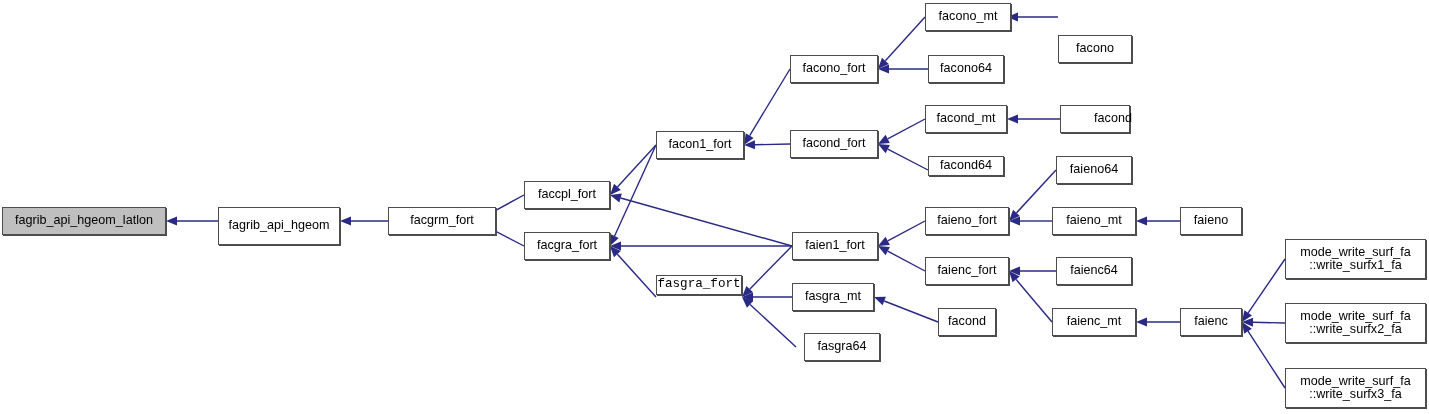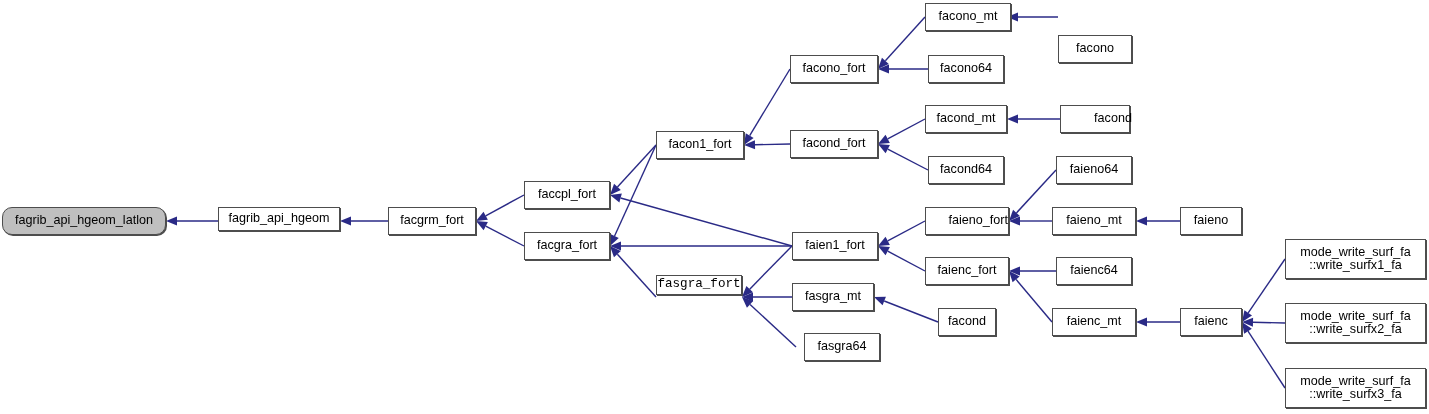--- a/index.html
+++ b/index.html
@@ -175,35 +175,35 @@
       <g>
         <line x1="938" y1="322" x2="884.2460308442758" y2="301.00235579854524" stroke="#2a2a86" stroke-width="1.4"></line>
         <polygon points="874,297 885.9197432691219,296.717651990939 882.5723184194296,305.2870596061515" fill="#2a2a86"></polygon>
       </g>
       <g>
         <line x1="792" y1="246" x2="749.7007855201866" y2="289.14519876940966" stroke="#2a2a86" stroke-width="1.4"></line>
         <polygon points="742,297 746.4160504601216,285.9248702791498 752.9855205802517,292.36552725966953" fill="#2a2a86"></polygon>
       </g>
     </svg>
   <div id="nodes">
-      <div class="node highlight" style="left: 2px; top: 207px; width: 164px; height: 28px; border-radius: 10px;"><span class="node-label">fagrib_api_hgeom_latlon</span></div>
-      <div class="node" style="left: 218px; top: 207px; width: 122px; height: 24px;"><span class="node-label">fagrib_api_hgeom</span></div>
-      <div class="node" style="left: 388px; top: 207px; width: 88px; height: 28px;"><span class="node-label">facgrm_fort</span></div>
+      <div class="node highlight" style="left: 2px; top: 207px; width: 164px; height: 28px;"><span class="node-label">fagrib_api_hgeom_latlon</span></div>
+      <div class="node" style="left: 218px; top: 207px; width: 122px; height: 38px;"><span class="node-label">fagrib_api_hgeom</span></div>
+      <div class="node" style="left: 388px; top: 207px; width: 108px; height: 28px;"><span class="node-label">facgrm_fort</span></div>
       <div class="node" style="left: 524px; top: 181px; width: 86px; height: 28px;"><span class="node-label">faccpl_fort</span></div>
       <div class="node" style="left: 524px; top: 232px; width: 86px; height: 28px;"><span class="node-label">facgra_fort</span></div>
       <div class="node" style="left: 656px; top: 131px; width: 88px; height: 28px;"><span class="node-label">facon1_fort</span></div>
       <div class="node" style="left: 792px; top: 232px; width: 86px; height: 28px;"><span class="node-label">faien1_fort</span></div>
       <div class="node" style="left: 656px; top: 275px; width: 86px; height: 20px; font-family: Liberation Mono, monospace;"><span class="node-label">fasgra_fort</span></div>
       <div class="node" style="left: 790px; top: 55px; width: 88px; height: 28px;"><span class="node-label">facono_fort</span></div>
       <div class="node" style="left: 790px; top: 130px; width: 88px; height: 28px;"><span class="node-label">facond_fort</span></div>
       <div class="node" style="left: 925px; top: 3px; width: 86px; height: 28px;"><span class="node-label">facono_mt</span></div>
       <div class="node" style="left: 928px; top: 55px; width: 76px; height: 28px;"><span class="node-label">facono64</span></div>
       <div class="node" style="left: 925px; top: 105px; width: 82px; height: 28px;"><span class="node-label">facond_mt</span></div>
-      <div class="node" style="left: 928px; top: 156px; width: 76px; height: 28px;"><span class="node-label">facond64</span></div>
-      <div class="node" style="left: 925px; top: 207px; width: 84px; height: 28px; justify-content: flex-end;"><span class="node-label">faieno_fort</span></div>
+      <div class="node" style="left: 928px; top: 156px; width: 76px; height: 20px;"><span class="node-label">facond64</span></div>
+      <div class="node" style="left: 925px; top: 207px; width: 84px; height: 28px;"><span class="node-label">faieno_fort</span></div>
       <div class="node" style="left: 925px; top: 257px; width: 84px; height: 28px;"><span class="node-label">faienc_fort</span></div>
       <div class="node" style="left: 792px; top: 283px; width: 82px; height: 28px;"><span class="node-label">fasgra_mt</span></div>
       <div class="node" style="left: 796px; top: 333px; width: 76px; height: 28px; margin-left: 8px;"><span class="node-label">fasgra64</span></div>
       <div class="node" style="left: 938px; top: 308px; width: 58px; height: 28px;"><span class="node-label">facond</span></div>
       <div class="node" style="left: 1058px; top: 3px; width: 74px; height: 28px; margin-top: 32px;"><span class="node-label">facono</span></div>
       <div class="node" style="left: 1060px; top: 105px; width: 70px; height: 28px; padding-left: 36px;"><span class="node-label">facond</span></div>
       <div class="node" style="left: 1056px; top: 156px; width: 76px; height: 28px;"><span class="node-label">faieno64</span></div>
       <div class="node" style="left: 1052px; top: 207px; width: 84px; height: 28px;"><span class="node-label">faieno_mt</span></div>
       <div class="node" style="left: 1056px; top: 257px; width: 76px; height: 28px;"><span class="node-label">faienc64</span></div>
       <div class="node" style="left: 1052px; top: 308px; width: 84px; height: 28px;"><span class="node-label">faienc_mt</span></div>

